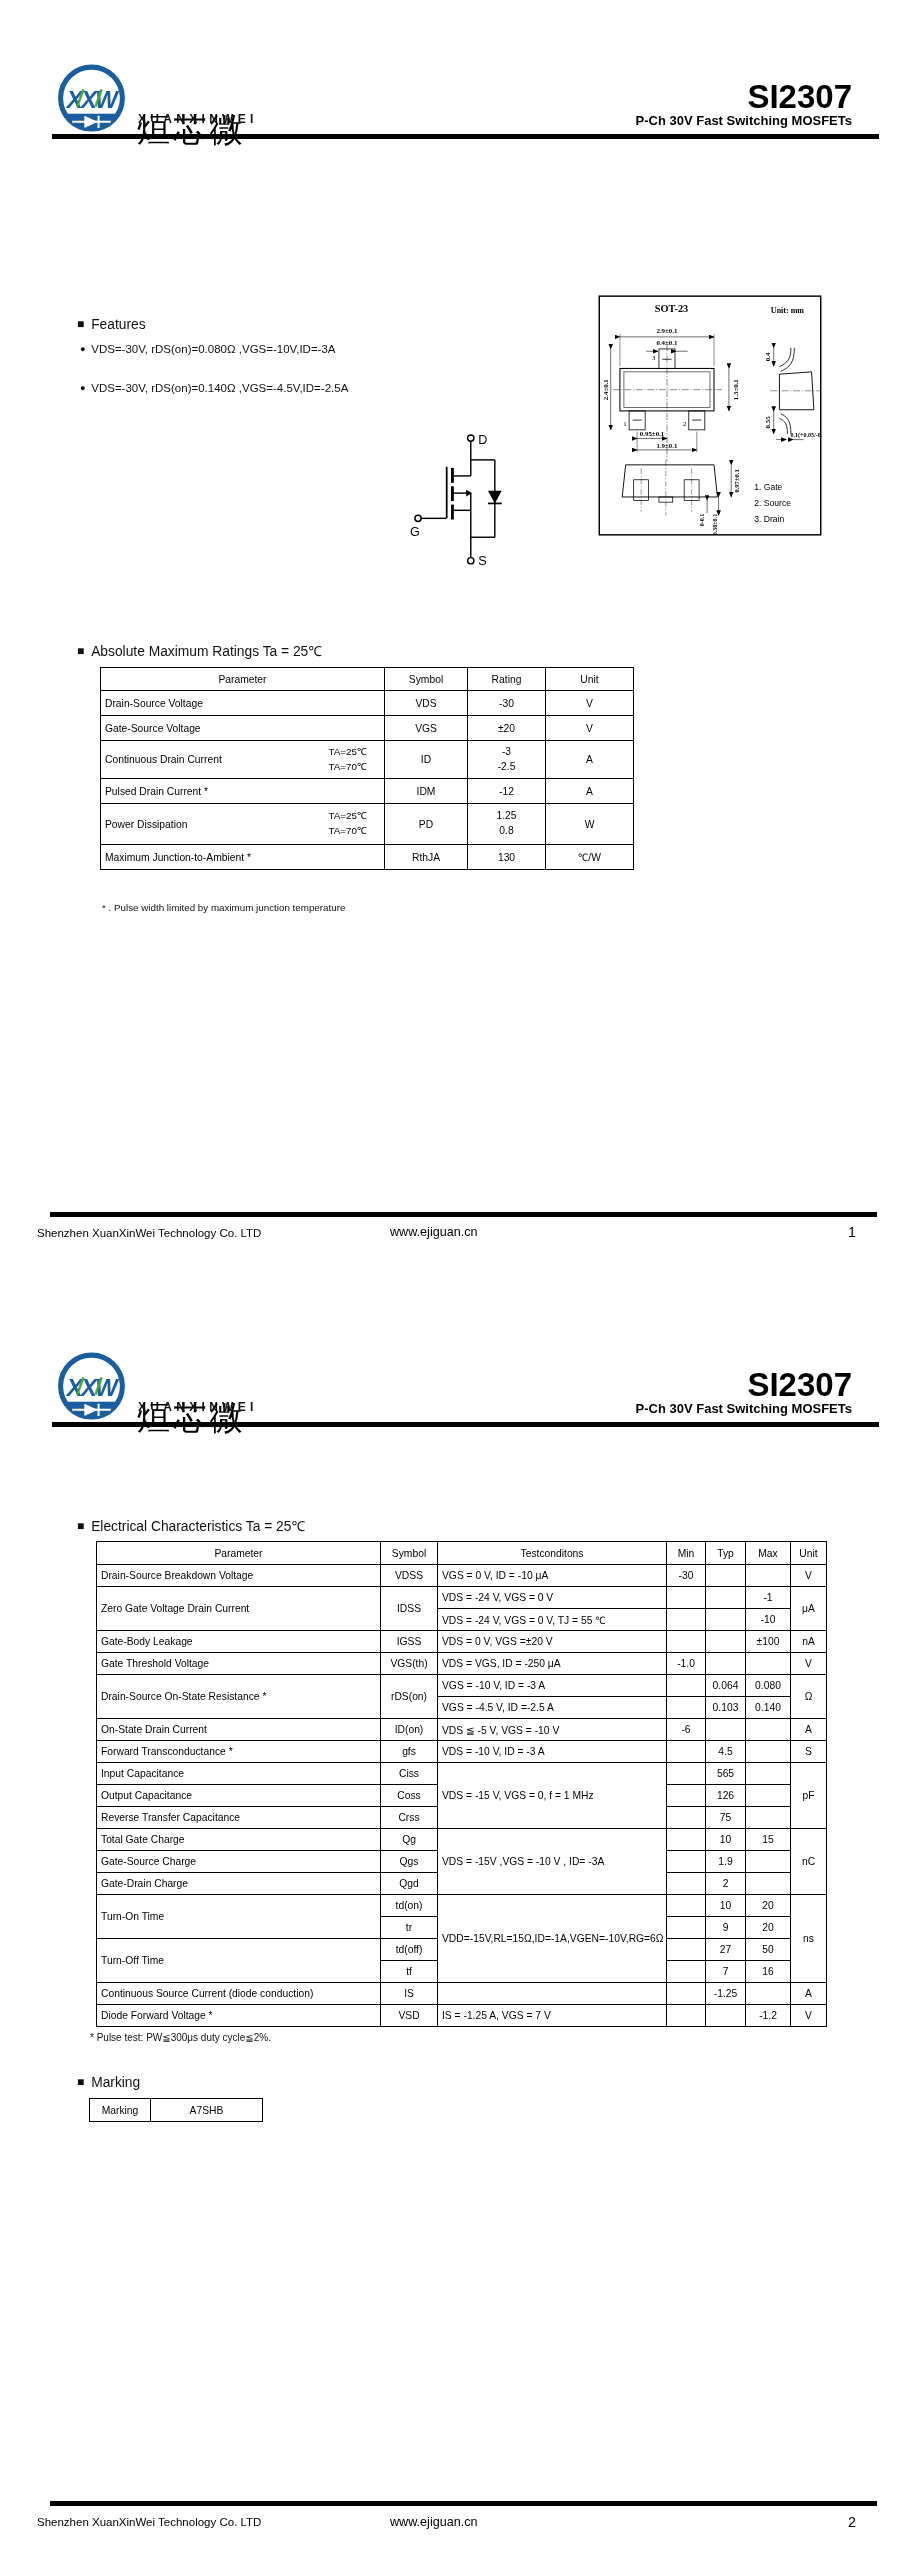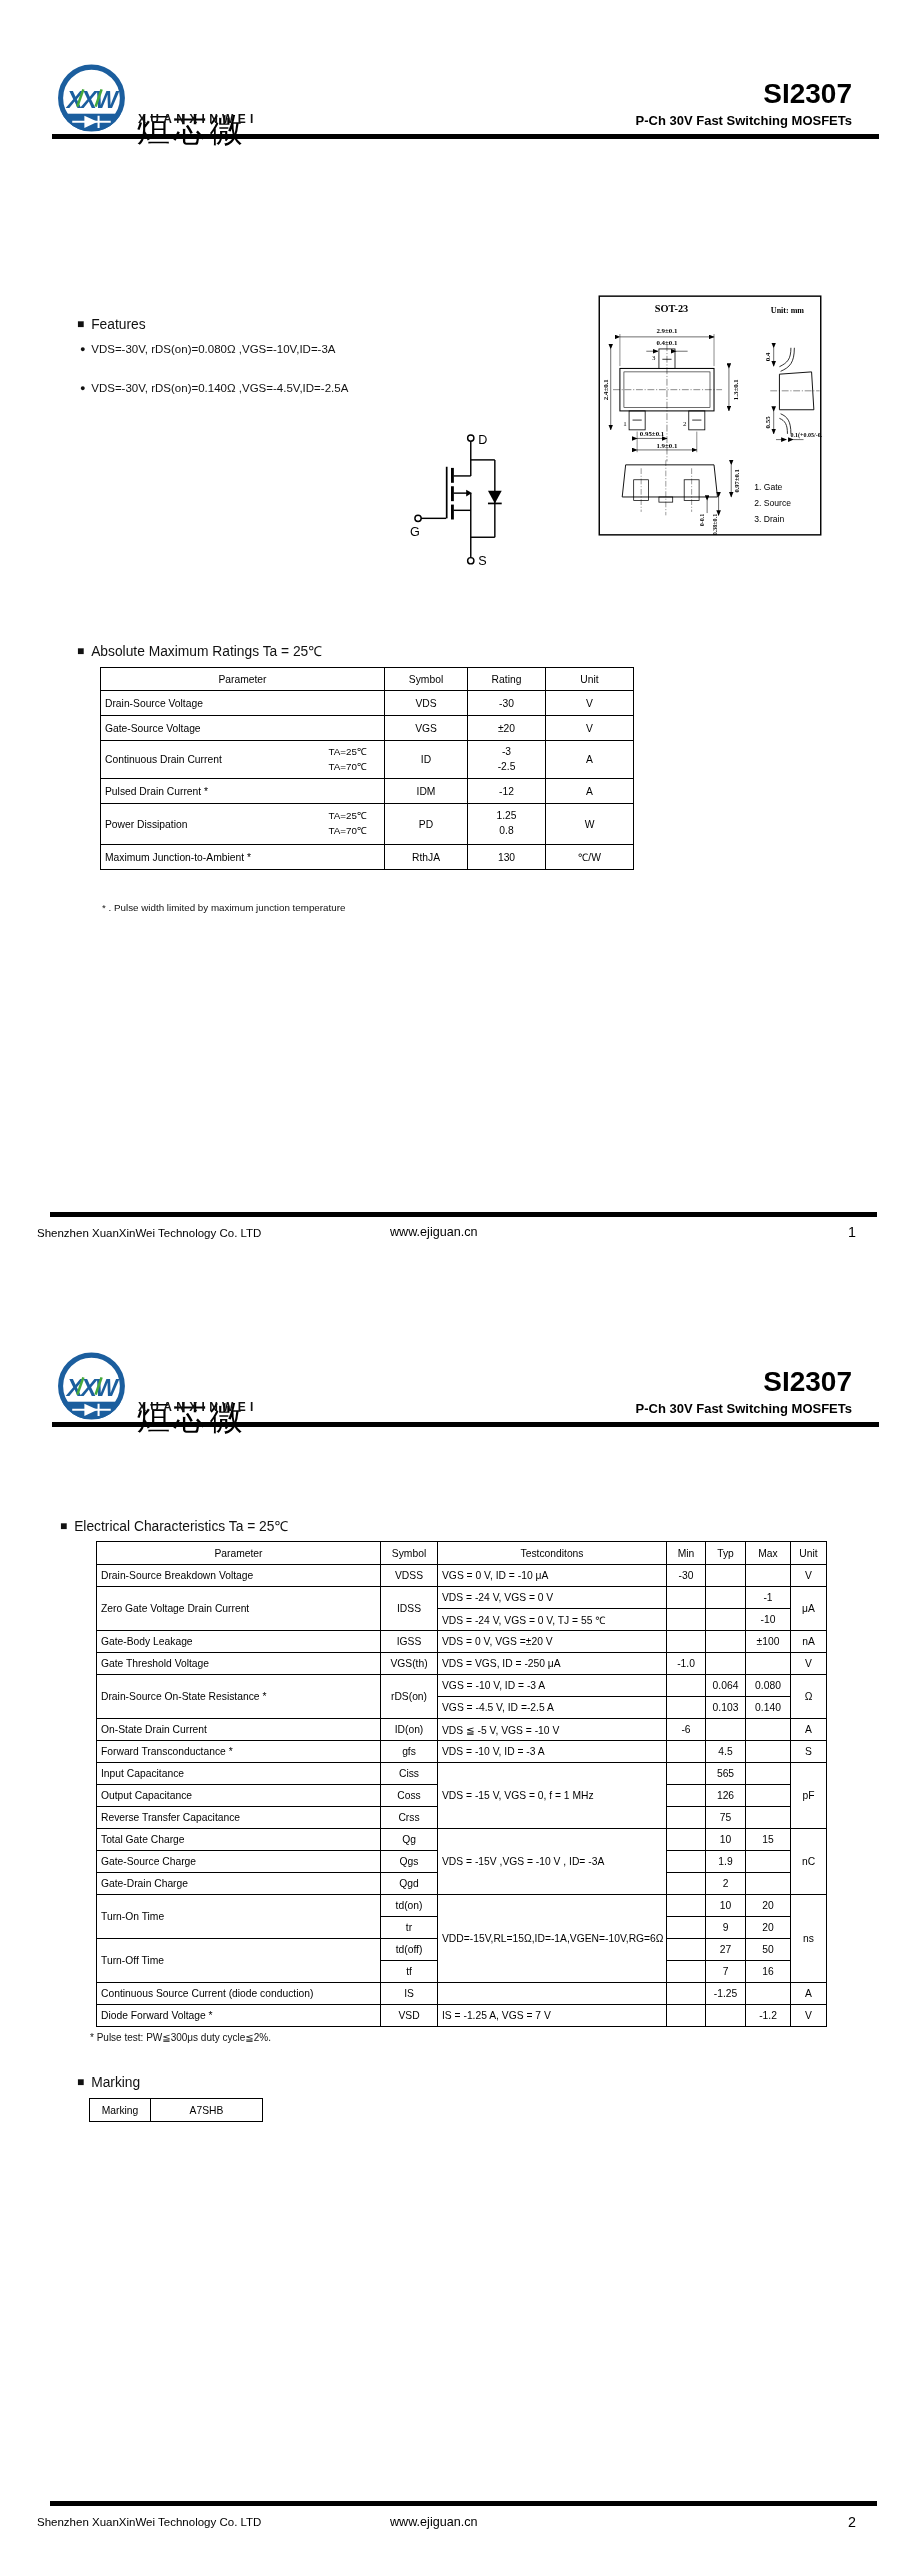--- a/index.html
+++ b/index.html
@@ -3,21 +3,21 @@
 <meta charset="utf-8">
 <style>
   html,body{margin:0;padding:0;background:#ffffff;}
   body{width:912px;font-family:"Liberation Sans",sans-serif;color:#000;}
   .page{position:relative;width:912px;height:1288px;background:#fff;overflow:hidden;}
   .abs{position:absolute;}
 
   
   .brand-cn{font-size:33px;font-weight:normal;letter-spacing:3.4px;font-family:"Liberation Sans",sans-serif;margin-top:40px;}
   .brand-en{font-size:12px;font-weight:bold;letter-spacing:4.3px;color:#111;}
-  .part-no{font-size:28px;font-weight:bold;text-align:right;line-height:1;}
+  .part-no{font-size:33px;font-weight:bold;text-align:right;line-height:1;}
   .part-sub{font-size:13px;font-weight:bold;text-align:right;margin-top:3.4px;}
   .rule{position:absolute;left:52px;width:827px;height:5.2px;background:#000;}
 
   
   .sec-title{font-size:13.8px;color:#111;}
   .sec-title::before{content:"■";font-size:12px;margin-right:6.9px;position:relative;top:-0.6px;}
 
   .feature-item{font-size:11.5px;color:#111;}
   .feature-item::before{content:"●";font-size:9.2px;margin-right:5.7px;position:relative;top:-1.1px;}
 
@@ -289,21 +289,21 @@
         <line x1="86" y1="110" x2="86" y2="134" stroke="#fff" stroke-width="4"></line>
       </g>
     </svg>
   </div>
   <div class="abs brand-cn" style="left:137px;top:68px;">烜芯微</div>
   <div class="abs brand-en" style="left:138px;top:112px;">XUANXINWEI</div>
   <div class="abs part-no" style="right:60px;top:80px;width:344px;">SI2307</div>
   <div class="abs part-sub" style="right:60px;top:110px;width:402px;">P-Ch 30V Fast Switching MOSFETs</div>
   <div class="rule" style="top:134px;"></div>
 
-  <div class="abs sec-title" style="left:60px;top:228px;"><span>Electrical Characteristics Ta = 25℃</span></div>
+  <div class="abs sec-title" style="left:77px;top:228px;"><span>Electrical Characteristics Ta = 25℃</span></div>
 
   <table class="abs dtable" style="left:96px;top:253px;width:730px;">
     <colgroup>
       <col style="width:284px">
         <col style="width:57px">
         <col style="width:229px">
       <col style="width:39px">
         <col style="width:40px">
         <col style="width:45px">
         <col style="width:36px">

